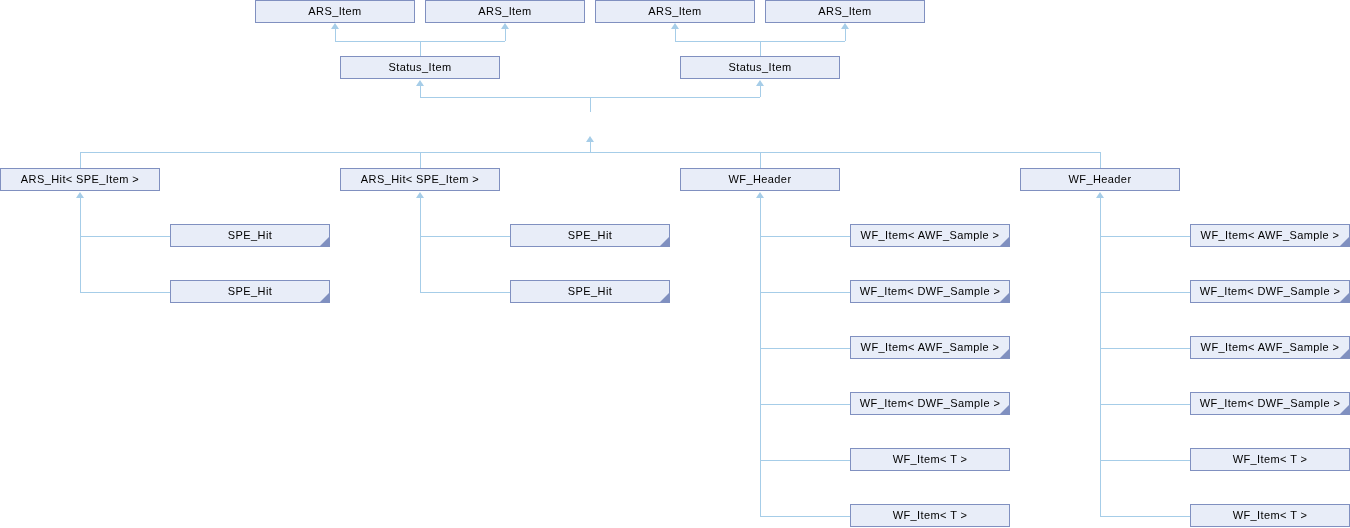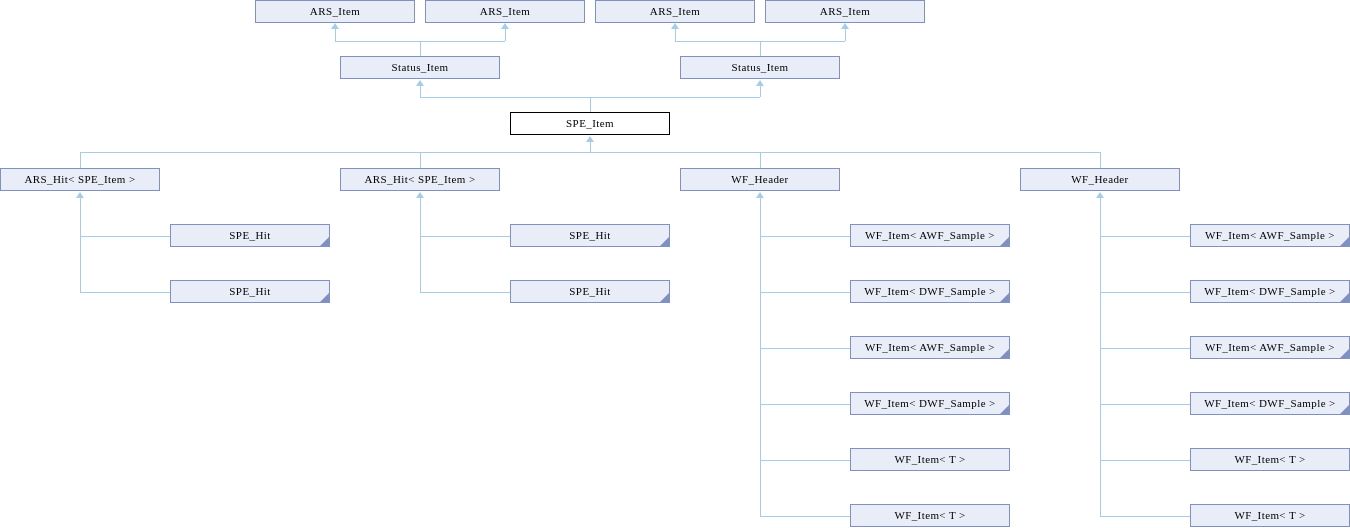--- a/index.html
+++ b/index.html
@@ -5,21 +5,21 @@
   html, body {
     margin: 0;
     padding: 0;
     background: #ffffff;
   }
   #diagram {
     position: relative;
     width: 1350px;
     height: 528px;
     background: #ffffff;
-    font-family: Liberation Serif, serif;
+    font-family: Liberation Sans, sans-serif;
     overflow: hidden;
     --fill: #e8edf8;
     --border: #8090c0;
     --edge: #a6cde8;
     --hifill: #ffffff;
     --hiborder: #000000;
     --text: #000000;
   }
   .node {
     position: absolute;
@@ -133,23 +133,20 @@
     </div>
     <div class="node" style="left: 765px; top: 0px; width: 160px; height: 23px;">
       <span class="lbl">ARS_Item</span>
     </div>
     <div class="node" style="left: 340px; top: 56px; width: 160px; height: 23px;">
       <span class="lbl">Status_Item</span>
     </div>
     <div class="node" style="left: 680px; top: 56px; width: 160px; height: 23px;">
       <span class="lbl">Status_Item</span>
     </div>
-    <div class="node highlight" style="left: 510px; top: 112px; width: 160px; height: 23px;">
-      <span class="lbl">SPE_Item</span>
-    </div>
     <div class="node" style="left: 0px; top: 168px; width: 160px; height: 23px;">
       <span class="lbl">ARS_Hit&lt; SPE_Item &gt;</span>
     </div>
     <div class="node" style="left: 340px; top: 168px; width: 160px; height: 23px;">
       <span class="lbl">ARS_Hit&lt; SPE_Item &gt;</span>
     </div>
     <div class="node" style="left: 680px; top: 168px; width: 160px; height: 23px;">
       <span class="lbl">WF_Header</span>
     </div>
     <div class="node" style="left: 1020px; top: 168px; width: 160px; height: 23px;">

